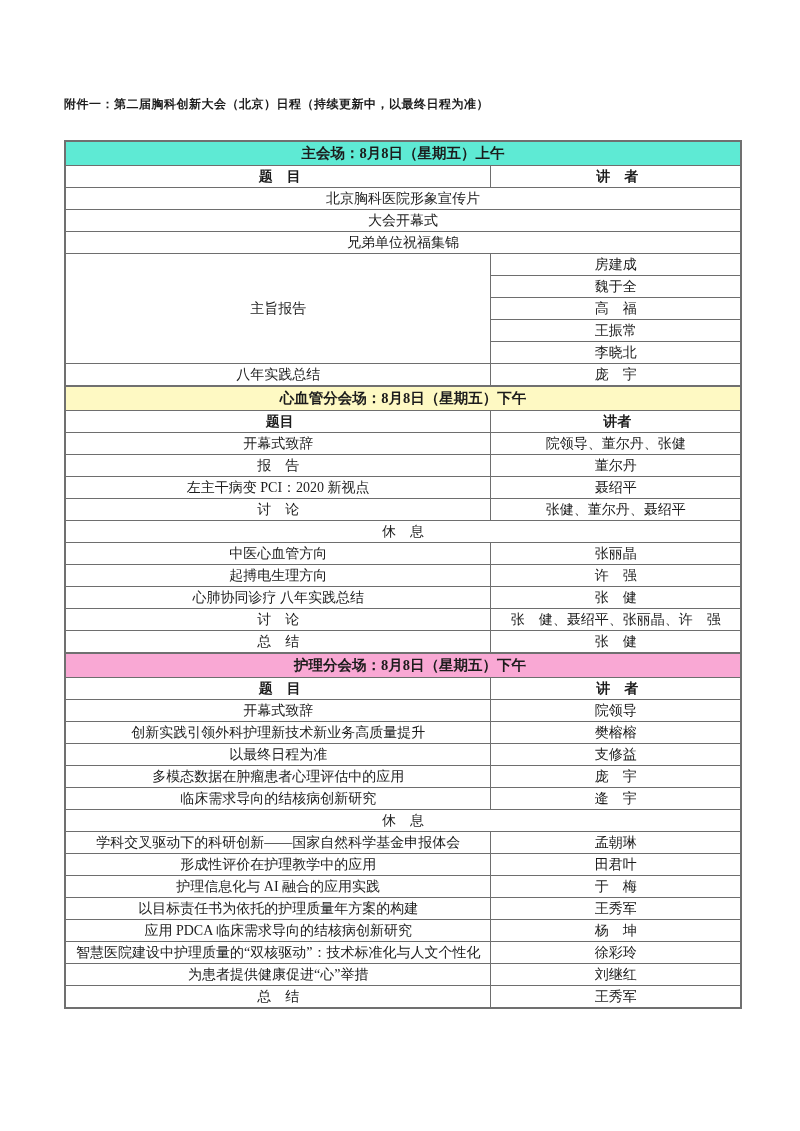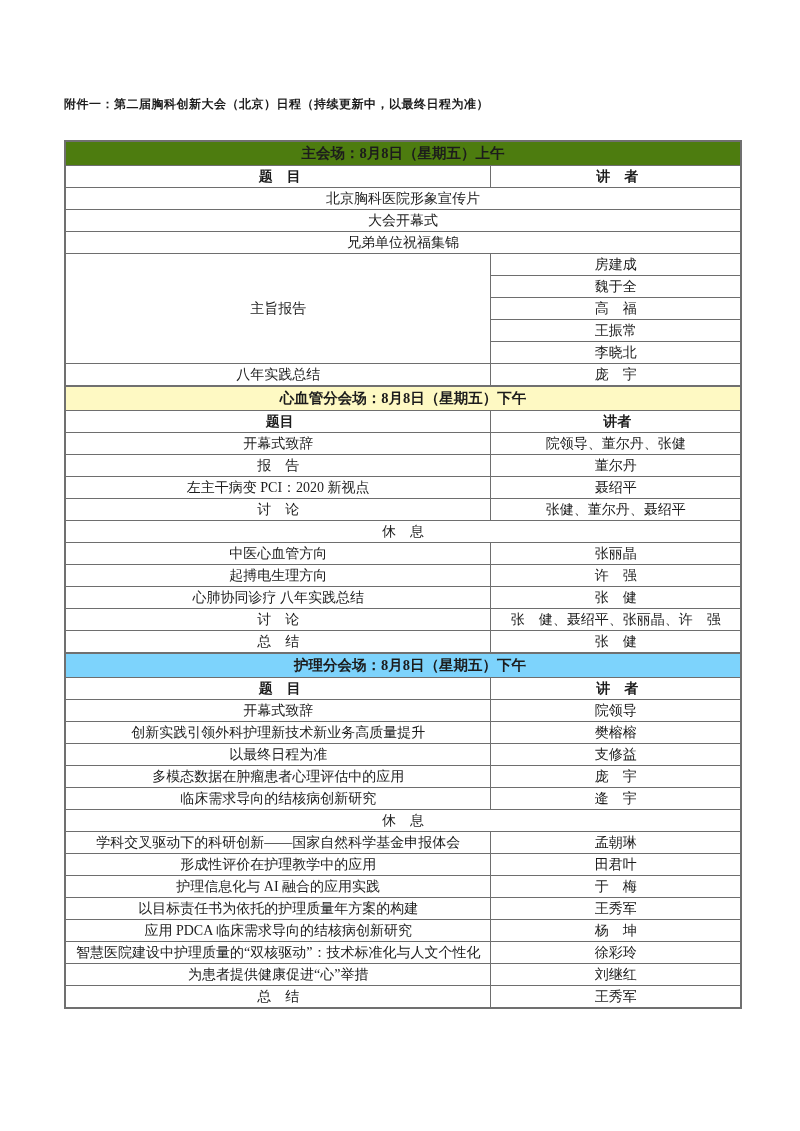--- a/index.html
+++ b/index.html
@@ -52,21 +52,21 @@
 
 <div class="doc-title">附件一：第二届胸科创新大会（北京）日程（持续更新中，以最终日程为准）</div>
 
 <table class="schedule">
   <colgroup>
     <col class="c-topic">
     <col class="c-speaker">
   </colgroup>
   <tbody id="tbody">
       <tr>
-        <td class="band" colspan="2" style="background: #4d7c0f;">主会场：8月8日（星期五）上午</td>
+        <td class="band" colspan="2" style="background: #5eead4;">主会场：8月8日（星期五）上午</td>
       </tr>
       <tr>
         <td class="colhead">题　目</td>
         <td class="colhead">讲　者</td>
       </tr>
       <tr>
         <td colspan="2">北京胸科医院形象宣传片</td>
       </tr>
       <tr>
         <td colspan="2">大会开幕式</td>
@@ -134,21 +134,21 @@
       </tr>
       <tr>
         <td>讨　论</td>
         <td>张　健、聂绍平、张丽晶、许　强</td>
       </tr>
       <tr>
         <td>总　结</td>
         <td>张　健</td>
       </tr>
       <tr>
-        <td class="band" colspan="2" style="background: #7dd3fc; padding-left: 20px;">护理分会场：8月8日（星期五）下午</td>
+        <td class="band" colspan="2" style="background: #f9a8d4; padding-left: 20px;">护理分会场：8月8日（星期五）下午</td>
       </tr>
       <tr>
         <td class="colhead">题　目</td>
         <td class="colhead">讲　者</td>
       </tr>
       <tr>
         <td>开幕式致辞</td>
         <td>院领导</td>
       </tr>
       <tr>

